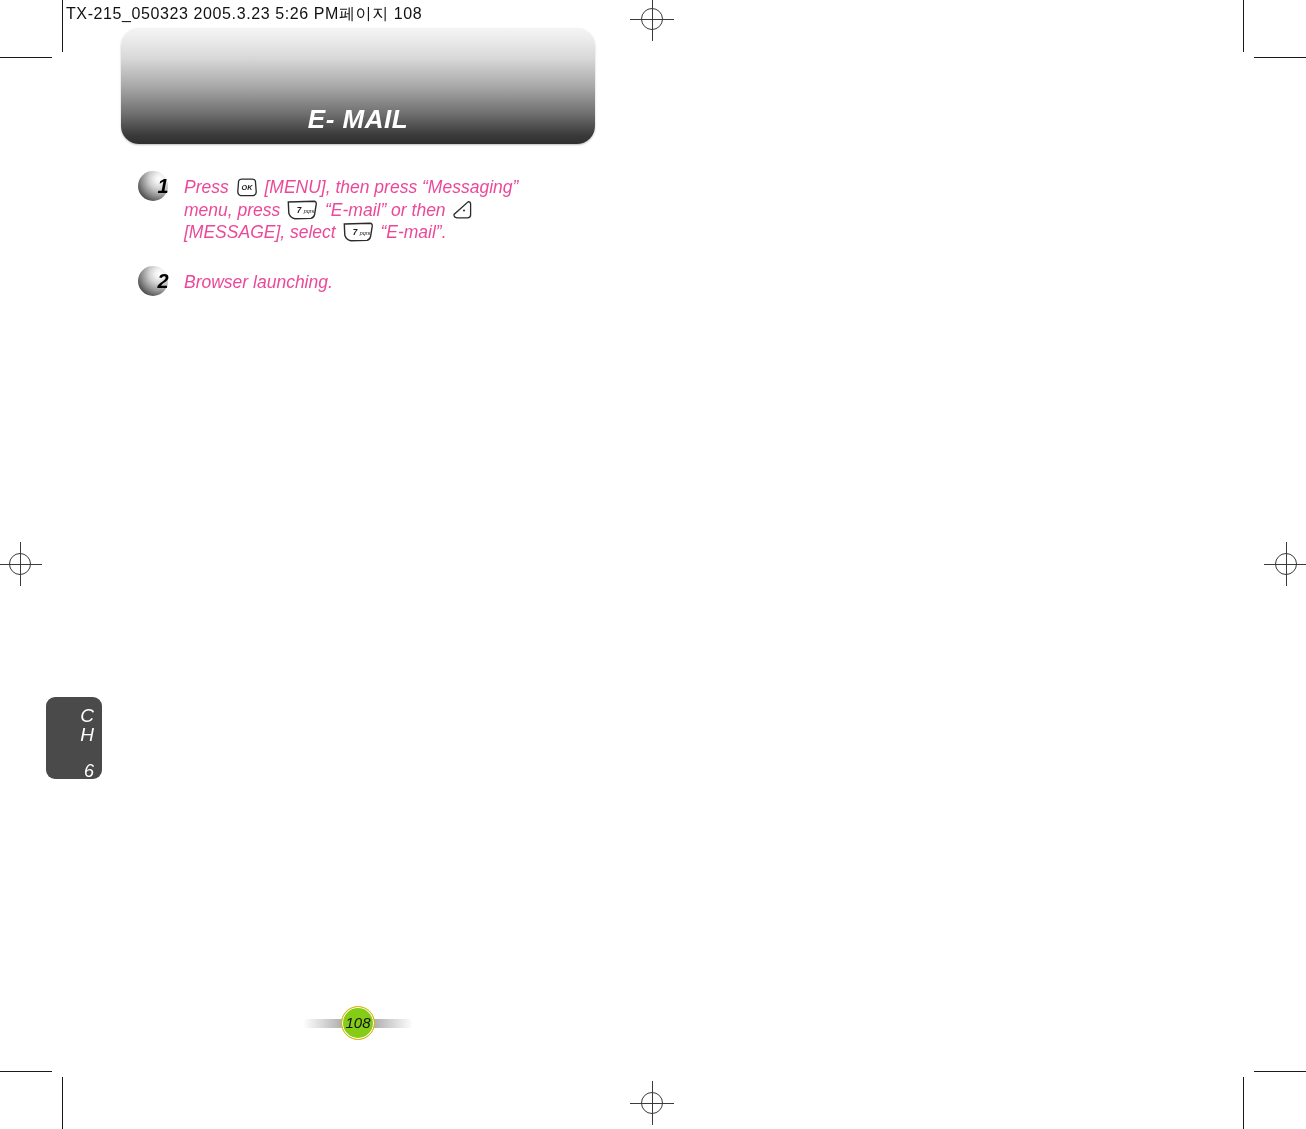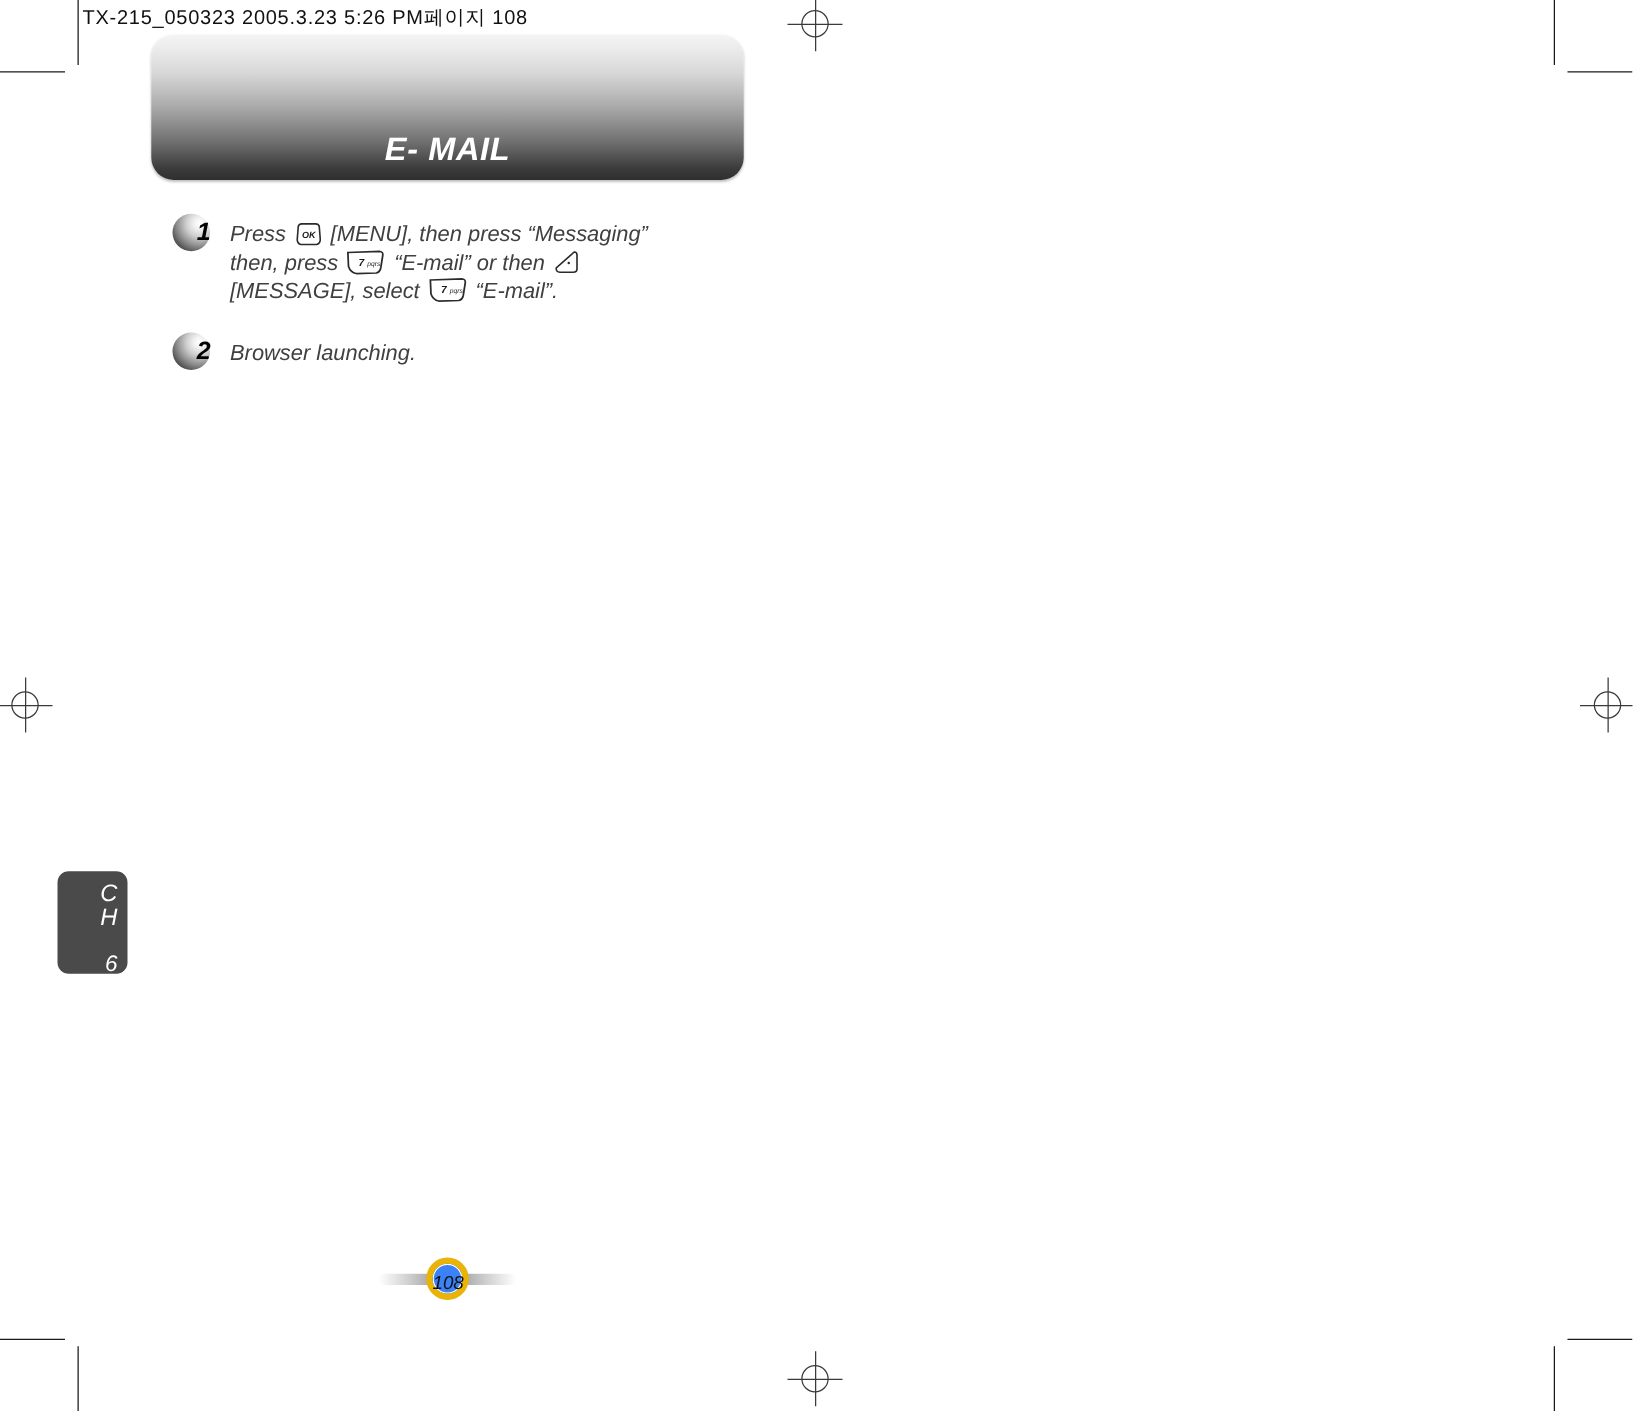--- a/index.html
+++ b/index.html
@@ -109,21 +109,21 @@
     text-align: center;
     font-size: 20px;
     font-weight: bold;
     color: #000;
     font-family: "Liberation Sans", sans-serif;
   }
 
   .steptext {
     font-size: 17.5px;
     line-height: 22.5px;
-    color: #404040;
+    color: #ec4899;
     padding-left: 4px;
     font-family: "Liberation Sans", sans-serif;
   }
   .steptext .ln { display: block; white-space: nowrap; }
 
   
   .key {
     display: inline-block;
     vertical-align: -4px;
     position: relative;
@@ -158,22 +158,22 @@
     width: 110px; height: 9px;
     background: linear-gradient(to right,
       rgba(255,255,255,0) 0%, #cfcfcf 22%, #9a9a9a 44%,
       #9a9a9a 56%, #cfcfcf 78%, rgba(255,255,255,0) 100%);
     border-radius: 5px;
   }
   .pagenum .disc {
     position: absolute; left: 38px; top: 0;
     width: 34px; height: 34px;
     border-radius: 50%;
-    background: #3b82f6;
-    border: 5px solid #eab308;
+    background: #84cc16;
+    border: 1px solid #eab308;
     box-shadow: inset 0 0 0 1px #fff;
     text-align: center;
     line-height: 32px;
     font-size: 15px;
     color: #111;
     font-family: "Liberation Sans", sans-serif;
   }
   .pagenum.leftpn  { left: 303px; }
 </style>
 </head>
@@ -225,21 +225,21 @@
       <div class="step">
         <div class="badge">
           <div class="ball"></div>
           <div class="num">1</div>
         </div>
         <div class="steptext">
           <span class="ln"><span>Press </span><span class="key"><svg width="22" height="19" viewBox="0 0 22 19">
                 <path d="M2.6 3.2 Q3 1.2 5.4 1.1 L16.6 1.1 Q19 1.2 19.4 3.2 L20.2 13.4 Q20.4 16.6 17.4 17.6 L4.6 17.6 Q1.6 16.6 1.8 13.4 Z" fill="#ffffff" stroke="#2b2b2b" stroke-width="1.3"></path>
                 <text x="11" y="12.4" font-family="Liberation Sans, sans-serif" font-size="7.2" font-weight="bold" text-anchor="middle" fill="#1a1a1a">OK</text>
               </svg></span><span> [MENU], then press “Messaging”</span></span>
-          <span class="ln"><span>then, press </span><span class="key"><svg width="31" height="20" viewBox="0 0 31 20">
+          <span class="ln"><span>menu, press </span><span class="key"><svg width="31" height="20" viewBox="0 0 31 20">
                 <path d="M1.3 2.0 L27.0 1.2 Q29.6 1.4 29.2 4.4 L27.6 14.4 Q27.0 17.6 24.0 18.4 L8.0 18.8 Q3.4 18.0 1.8 13.2 Z" fill="#ffffff" stroke="#2b2b2b" stroke-width="1.4"></path>
                 <text x="12" y="12.6" font-family="Liberation Sans, sans-serif" font-size="8.2" font-weight="bold" text-anchor="middle" fill="#1a1a1a">7</text>
                 <text x="22" y="12.6" font-family="Liberation Sans, sans-serif" font-size="5.4" text-anchor="middle" fill="#1a1a1a">pqrs</text>
               </svg></span><span> “E-mail” or then </span><span class="key"><svg width="20" height="20" viewBox="0 0 20 20">
                 <path d="M16.4 1.6 Q18.6 1.6 18.6 4.0 L18.6 15.0 Q18.6 17.8 15.6 17.8 L5.0 17.8 Q1.6 17.4 2.0 14.4 Z" fill="#ffffff" stroke="#2b2b2b" stroke-width="1.3"></path>
                 <circle cx="12.0" cy="10.4" r="1.0" fill="#2b2b2b"></circle>
               </svg></span></span>
           <span class="ln"><span>[MESSAGE], select </span><span class="key"><svg width="31" height="20" viewBox="0 0 31 20">
                 <path d="M1.3 2.0 L27.0 1.2 Q29.6 1.4 29.2 4.4 L27.6 14.4 Q27.0 17.6 24.0 18.4 L8.0 18.8 Q3.4 18.0 1.8 13.2 Z" fill="#ffffff" stroke="#2b2b2b" stroke-width="1.4"></path>
                 <text x="12" y="12.6" font-family="Liberation Sans, sans-serif" font-size="8.2" font-weight="bold" text-anchor="middle" fill="#1a1a1a">7</text>

